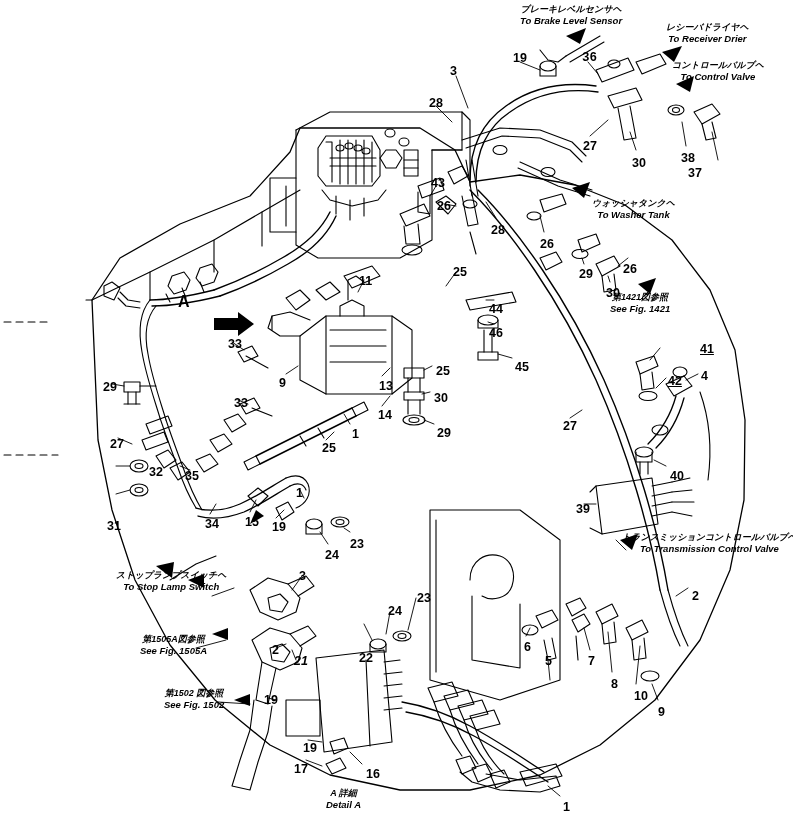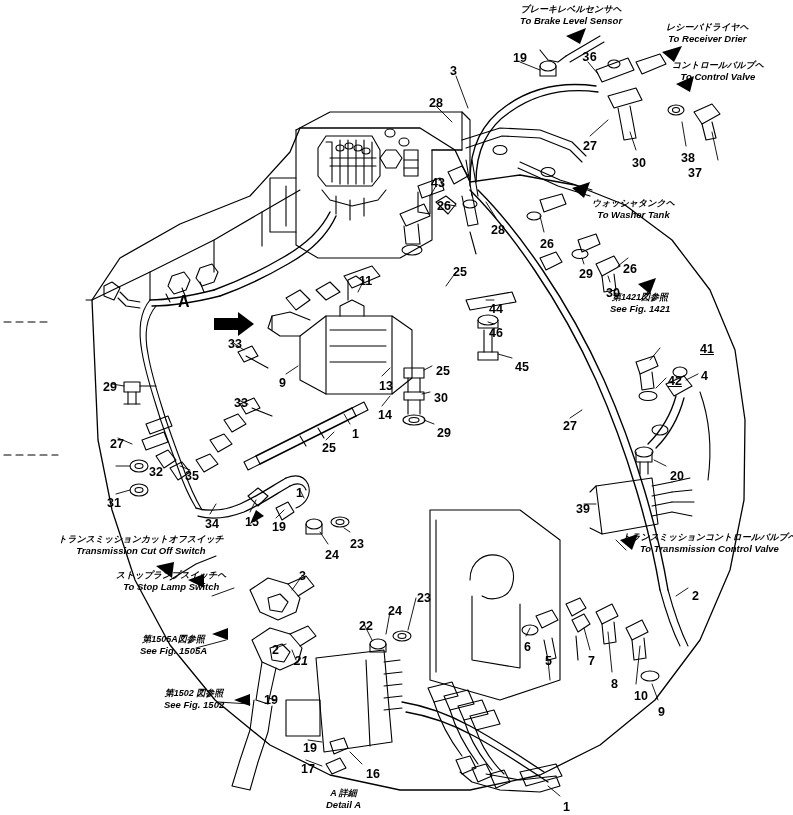--- a/index.html
+++ b/index.html
@@ -413,24 +413,20 @@
   <div class="lbl note" style="left:610px; top:292px;">
     <span class="jp">第1421図参照</span>
     <span class="en">See Fig. 1421</span>
   </div>
 
   <div class="lbl note" style="left:622px; top:532px;">
     <span class="jp">トランスミッションコントロールバルブヘ</span>
     <span class="en">To Transmission Control Valve</span>
   </div>
 
-  <div class="lbl note" style="left:58px; top:534px;">
-    <span class="jp">トランスミッションカットオフスイッチ</span>
-    <span class="en">Transmission Cut Off Switch</span>
-  </div>
 
   <div class="lbl note" style="left:116px; top:570px;">
     <span class="jp">ストップランプスイッチヘ</span>
     <span class="en">To Stop Lamp Switch</span>
   </div>
 
   <div class="lbl note" style="left:140px; top:634px;">
     <span class="jp">第1505A図参照</span>
     <span class="en">See Fig. 1505A</span>
   </div>
@@ -464,57 +460,57 @@
       <div class="lbl callout" style="left: 606px; top: 287px;">30</div>
       <div class="lbl callout" style="left: 579px; top: 268px;">29</div>
       <div class="lbl callout" style="left: 453px; top: 266px;">25</div>
       <div class="lbl callout" style="left: 359px; top: 275px;">11</div>
       <div class="lbl callout" style="left: 489px; top: 303px;">44</div>
       <div class="lbl callout" style="left: 489px; top: 327px;">46</div>
       <div class="lbl callout" style="left: 515px; top: 361px;">45</div>
       <div class="lbl callout" style="left: 700px; top: 343px; text-decoration: underline;">41</div>
       <div class="lbl callout" style="left: 668px; top: 375px; text-decoration: underline;">42</div>
       <div class="lbl callout" style="left: 701px; top: 370px;">4</div>
-      <div class="lbl callout" style="left: 670px; top: 470px;">20</div>
+      <div class="lbl callout" style="left: 670px; top: 470px;">40</div>
       <div class="lbl callout" style="left: 228px; top: 338px;">33</div>
       <div class="lbl callout" style="left: 234px; top: 397px;">33</div>
       <div class="lbl callout" style="left: 279px; top: 377px;">9</div>
       <div class="lbl callout" style="left: 379px; top: 380px;">13</div>
       <div class="lbl callout" style="left: 436px; top: 365px;">25</div>
       <div class="lbl callout" style="left: 434px; top: 392px;">30</div>
       <div class="lbl callout" style="left: 378px; top: 409px;">14</div>
       <div class="lbl callout" style="left: 437px; top: 427px;">29</div>
       <div class="lbl callout" style="left: 352px; top: 428px;">1</div>
       <div class="lbl callout" style="left: 322px; top: 442px;">25</div>
       <div class="lbl callout" style="left: 110px; top: 438px;">27</div>
       <div class="lbl callout" style="left: 103px; top: 381px;">29</div>
       <div class="lbl callout" style="left: 107px; top: 466px; margin-left: 42px;">32</div>
       <div class="lbl callout" style="left: 185px; top: 470px;">35</div>
-      <div class="lbl callout" style="left: 107px; top: 497px;">31</div>
+      <div class="lbl callout" style="left: 107px; top: 520px;">31</div>
       <div class="lbl callout" style="left: 205px; top: 518px;">34</div>
       <div class="lbl callout" style="left: 245px; top: 516px; text-align: center;">15</div>
       <div class="lbl callout" style="left: 272px; top: 521px;">19</div>
       <div class="lbl callout" style="left: 296px; top: 487px;">1</div>
       <div class="lbl callout" style="left: 325px; top: 549px;">24</div>
       <div class="lbl callout" style="left: 350px; top: 538px;">23</div>
       <div class="lbl callout" style="left: 563px; top: 420px;">27</div>
       <div class="lbl callout" style="left: 576px; top: 503px;">39</div>
       <div class="lbl callout" style="left: 692px; top: 590px;">2</div>
       <div class="lbl callout" style="left: 417px; top: 592px;">23</div>
       <div class="lbl callout" style="left: 388px; top: 605px;">24</div>
-      <div class="lbl callout" style="left: 359px; top: 620px;">22</div>
+      <div class="lbl callout" style="left: 359px; top: 652px;">22</div>
       <div class="lbl callout" style="left: 524px; top: 641px;">6</div>
       <div class="lbl callout" style="left: 545px; top: 655px;">5</div>
       <div class="lbl callout" style="left: 588px; top: 655px;">7</div>
       <div class="lbl callout" style="left: 611px; top: 678px;">8</div>
       <div class="lbl callout" style="left: 634px; top: 690px;">10</div>
       <div class="lbl callout" style="left: 658px; top: 706px;">9</div>
       <div class="lbl callout" style="left: 299px; top: 570px;">3</div>
       <div class="lbl callout" style="left: 272px; top: 644px;">2</div>
       <div class="lbl callout" style="left: 294px; top: 655px; font-style: italic;">21</div>
       <div class="lbl callout" style="left: 264px; top: 694px;">19</div>
       <div class="lbl callout" style="left: 303px; top: 742px;">19</div>
-      <div class="lbl callout" style="left: 301px; top: 763px;">17</div>
+      <div class="lbl callout" style="left: 294px; top: 763px;">17</div>
       <div class="lbl callout" style="left: 366px; top: 768px;">16</div>
       <div class="lbl callout" style="left: 563px; top: 801px;">1</div>
     </div>
 
 </div>
 
 </body></html>

